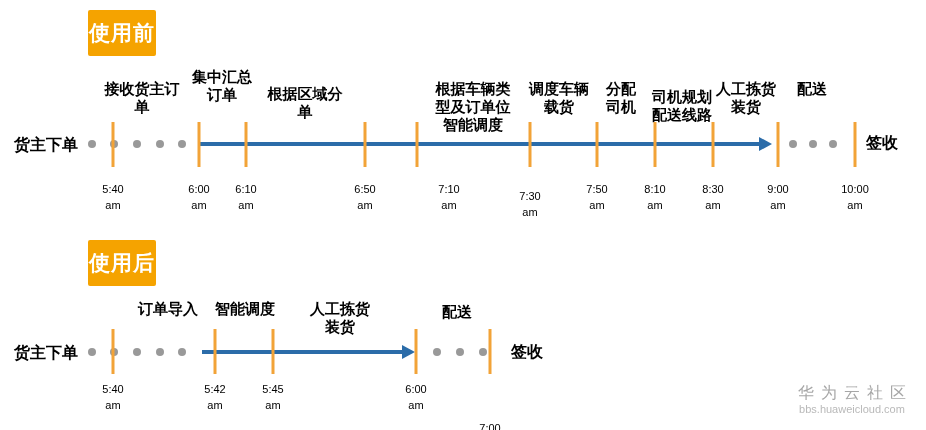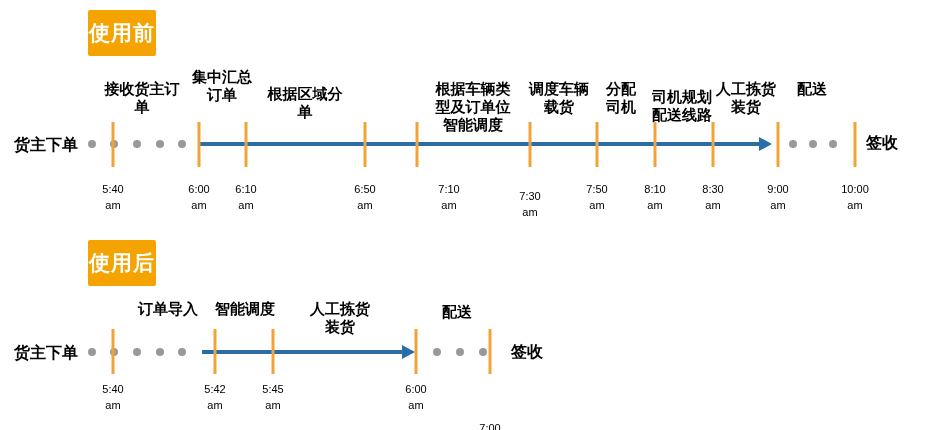--- a/index.html
+++ b/index.html
@@ -159,14 +159,18 @@
 am</div>
   <div class="time" style="left:215px;top:381px;">5:42
 am</div>
   <div class="time" style="left:273px;top:381px;">5:45
 am</div>
   <div class="time" style="left:416px;top:381px;">6:00
 am</div>
   <div class="time" style="left:490px;top:381px;margin-top:39px;">7:00
 am</div>
 
+  <div class="watermark">
+    <div class="wm-title">华为云社区</div>
+    <div class="wm-url">bbs.huaweicloud.com</div>
+  </div>
 
 </div>
 
 </body></html>

